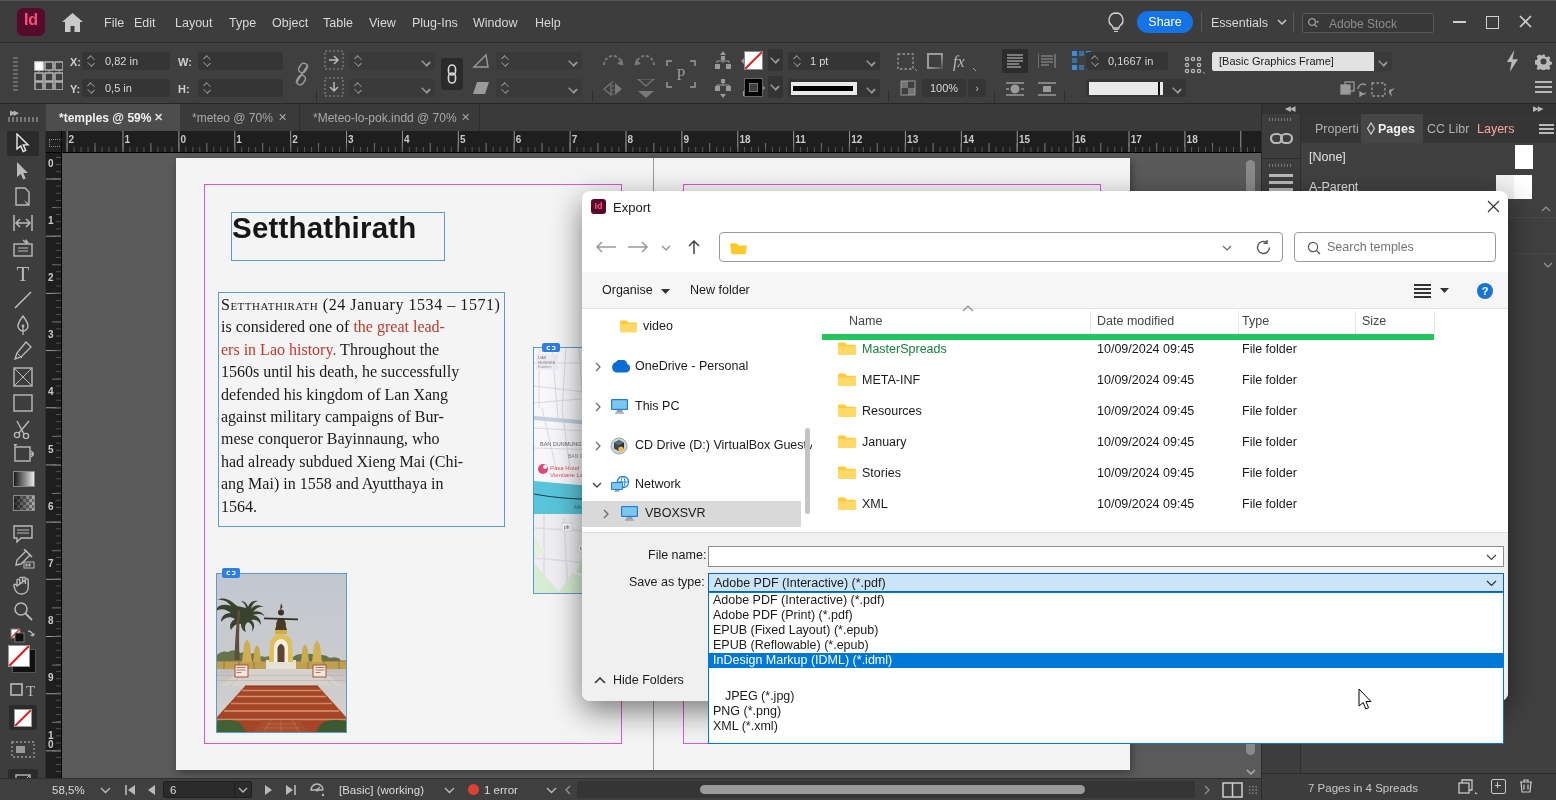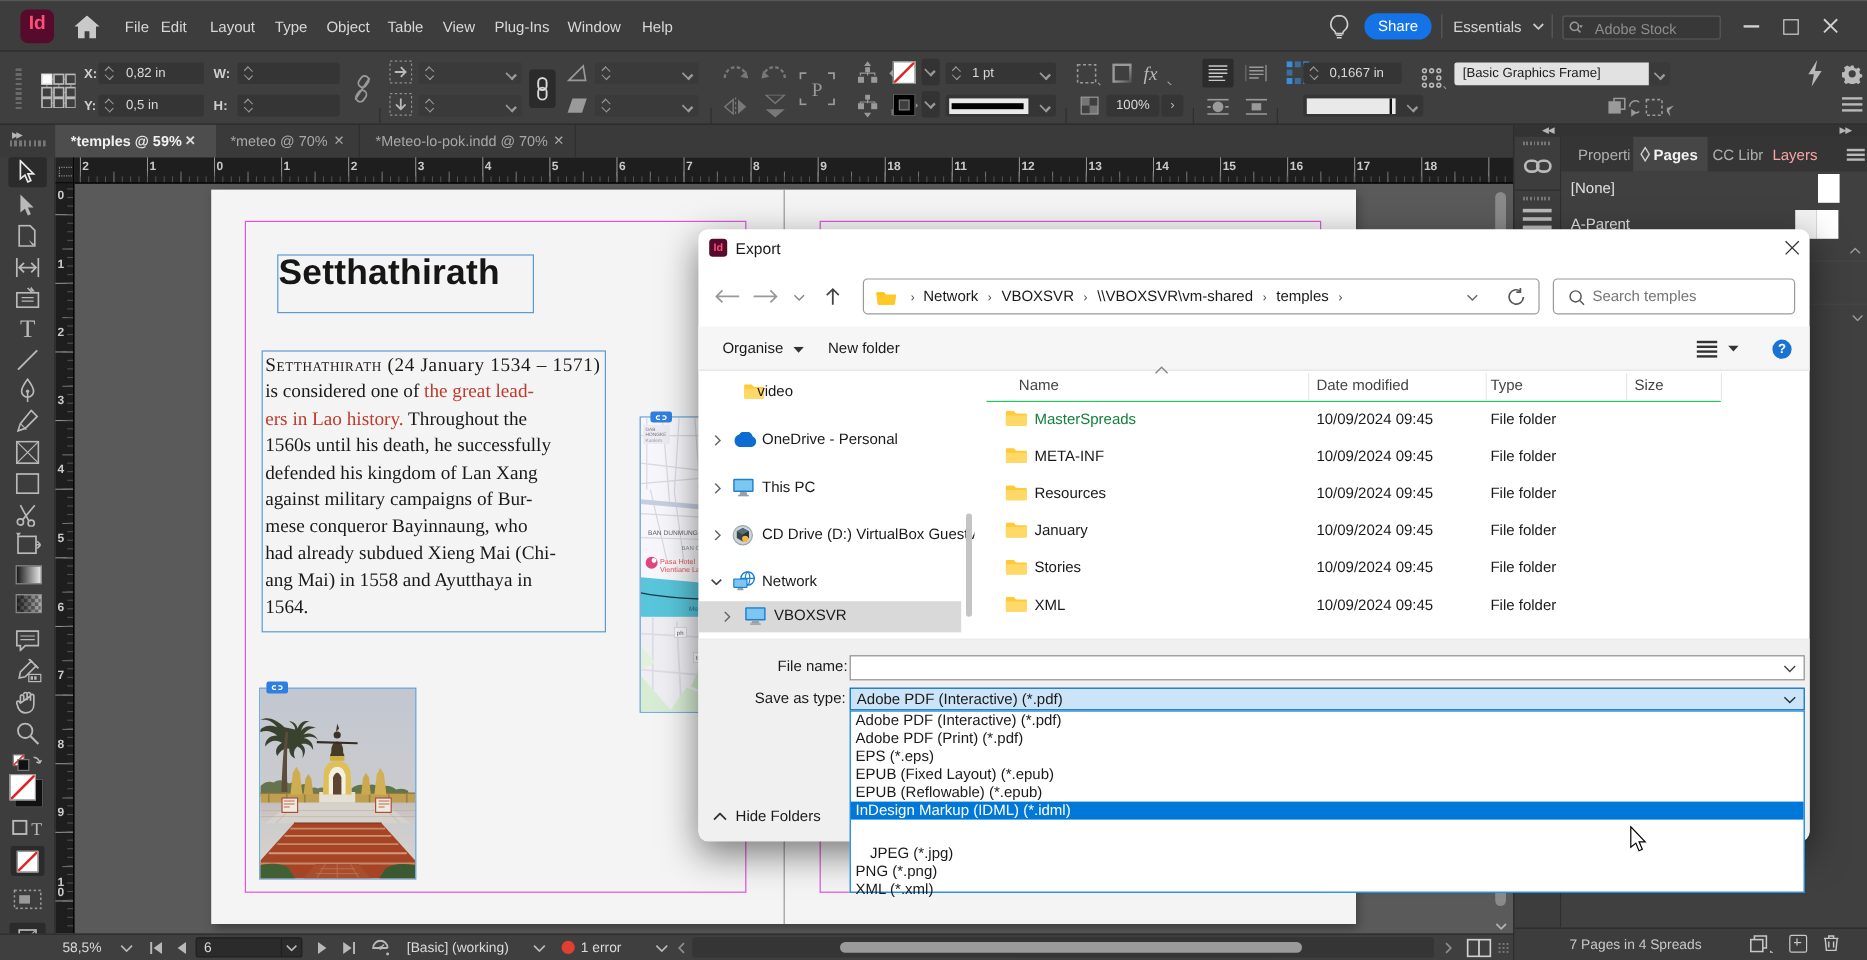--- a/index.html
+++ b/index.html
@@ -864,23 +864,20 @@
     </svg>
   <svg class="abs" style="left:105px;top:48px" width="14" height="16" viewBox="0 0 14 16">
       <path d="M7 15V2M2 7l5-5 5 5" fill="none" stroke="#444" stroke-width="1.5"></path>
     </svg>
 
   <div class="abs" style="left:137px;top:41px;width:564px;height:30px;border:1px solid #9a9a9a;border-radius:4px;box-sizing:border-box;">
     <svg class="abs" style="left:10px;top:8px" width="17" height="14" viewBox="0 0 17 14">
         <path d="M1 2.5h5.5l1.8 2H16a.8.8 0 0 1 .8.9l-1 7a1 1 0 0 1-1 .8H2.3a1 1 0 0 1-1-.8L.2 3.4A.8.8 0 0 1 1 2.5z" fill="#ffca28"></path>
         <path d="M1 2.5h5.5l1.8 2h-8z" fill="#ffb300" opacity=".5"></path>
       </svg>
-    <div class="abs dlgtx" style="left:32px;top:7px;white-space:nowrap;">
-      <span class="crumbsep">›</span><span>Network</span><span class="crumbsep" style="padding:0 8px;">›</span><span>VBOXSVR</span><span class="crumbsep" style="padding:0 8px;">›</span><span>\\VBOXSVR\vm-shared</span><span class="crumbsep" style="padding:0 8px;">›</span><span>temples</span><span class="crumbsep" style="padding:0 8px;">›</span>
-    </div>
     <svg class="abs" style="left:502px;top:12px" width="10" height="6" viewBox="0 0 10 6">
         <path d="M1 1l4 4 4-4" fill="none" stroke="#666" stroke-width="1.2"></path>
       </svg>
     <svg class="abs" style="left:536px;top:7px" width="15" height="15" viewBox="0 0 15 15">
         <path d="M13.5 7.5A6 6 0 1 1 11 2.6" fill="none" stroke="#555" stroke-width="1.4"></path>
         <path d="M11 0v3.4H7.6" fill="none" stroke="#555" stroke-width="1.4"></path>
       </svg>
   </div>
 
   <div class="abs" style="left:712px;top:41px;width:202px;height:30px;border:1px solid #9a9a9a;border-radius:4px;box-sizing:border-box;">
@@ -902,21 +899,21 @@
         <path d="M0 0l4.5 5L9 0z" fill="#333"></path>
       </svg>
     <div class="abs" style="left:895px;top:11px;width:16px;height:16px;border-radius:50%;background:#1a73d3;color:#fff;font-size:11px;font-weight:bold;text-align:center;line-height:16px;">?</div>
   </div>
 
   <div id="tree" class="abs" style="left:0;top:118px;width:230px;height:223px;overflow:hidden;">
       <svg style="position:absolute;left:38px;top:10px" width="17" height="14" viewBox="0 0 17 14">
         <path d="M1 1.5h5.5L8.3 3.5H16a.9.9 0 0 1 .9.9V12a1.2 1.2 0 0 1-1.2 1.2H1.3A1.2 1.2 0 0 1 .1 12V2.4A.9.9 0 0 1 1 1.5z" fill="#ffc938"></path>
         <path d="M.1 5h16.8V12a1.2 1.2 0 0 1-1.2 1.2H1.3A1.2 1.2 0 0 1 .1 12z" fill="#ffd967"></path>
       </svg>
-      <span class="abs dlgtx" style="left:49px;top:10px;">video</span>
+      <span class="abs dlgtx" style="left:61px;top:10px;">video</span>
       <svg style="position:absolute;left:13px;top:53px" width="6" height="10" viewBox="0 0 6 10">
         <path d="M1 1l4 4-4 4" fill="none" stroke="#666" stroke-width="1.2"></path>
       </svg>
       <svg class="abs" style="left:28px;top:51px" width="21" height="13" viewBox="0 0 21 13">
         <path d="M6 12.5A5.5 5.5 0 0 1 6 2a6.5 6.5 0 0 1 11.5 2A4.5 4.5 0 0 1 16.5 12.5z" fill="#0d6cd1"></path>
       </svg>
       <span class="abs dlgtx" style="left:53px;top:50px;">OneDrive - Personal</span>
       <svg style="position:absolute;left:13px;top:93px" width="6" height="10" viewBox="0 0 6 10">
         <path d="M1 1l4 4-4 4" fill="none" stroke="#666" stroke-width="1.2"></path>
       </svg>
@@ -961,21 +958,21 @@
         <rect x="5" y="14.5" width="9" height="1.2" fill="#9aa0a6"></rect>
       </svg>
       <span class="abs dlgtx" style="left:63px;top:197px;">VBOXSVR</span>
     </div>
   <div class="abs" style="left:223px;top:237px;width:5px;height:86px;background:#c4c4c4;border-radius:3px;"></div>
 
   <div class="abs" style="left:240px;top:114px;width:686px;height:227px;">
     <svg class="abs" style="left:140px;top:0px" width="12" height="7" viewBox="0 0 12 7">
         <path d="M1 6l5-5 5 5" fill="none" stroke="#888" stroke-width="1.2"></path>
       </svg>
-    <div class="abs" style="left:0;top:6px;width:612px;height:23px;border-bottom:1px solid #22c55e;">
+    <div class="abs" style="left:0;top:6px;width:612px;height:23px;border-bottom:6px solid #22c55e;">
       <span class="abs" style="left:27px;top:3px;font-size:12.5px;color:#444;">Name</span>
       <span class="abs" style="left:275px;top:3px;font-size:12.5px;color:#444;">Date modified</span>
       <span class="abs" style="left:420px;top:3px;font-size:12.5px;color:#444;">Type</span>
       <span class="abs" style="left:540px;top:3px;font-size:12.5px;color:#444;">Size</span>
       <div class="abs" style="left:268px;top:0;width:1px;height:23px;background:#e8e8e8;"></div>
       <div class="abs" style="left:416px;top:0;width:1px;height:23px;background:#e8e8e8;"></div>
       <div class="abs" style="left:533px;top:0;width:1px;height:23px;background:#e8e8e8;"></div>
       <div class="abs" style="left:612px;top:0;width:1px;height:23px;background:#e8e8e8;"></div>
     </div>
     <div id="rows" class="abs" style="left:0;top:29px;width:686px;">
@@ -1041,21 +1038,20 @@
     <svg class="abs" style="left:12px;top:144px" width="12" height="7" viewBox="0 0 12 7">
         <path d="M1 6l5-5 5 5" fill="none" stroke="#333" stroke-width="1.5"></path>
       </svg>
     <span class="abs dlgtx" style="left:31px;top:140px;">Hide Folders</span>
   </div>
 </div>
 
 <div class="abs" id="ddlist" style="left:708px;top:592px;width:796px;height:152px;background:#fff;border:1px solid #0078d7;box-sizing:border-box;z-index:30;font-size:12.5px;color:#1a1a1a;">
   <div style="height:15px;line-height:15px;padding-left:4px;">Adobe PDF (Interactive) (*.pdf)</div>
   <div style="height:15px;line-height:15px;padding-left:4px;">Adobe PDF (Print) (*.pdf)</div>
-  <div style="height:15px;line-height:15px;padding-left:4px;">EPS (*.eps)</div>
   <div style="height:15px;line-height:15px;padding-left:4px;">EPUB (Fixed Layout) (*.epub)</div>
   <div style="height:15px;line-height:15px;padding-left:4px;">EPUB (Reflowable) (*.epub)</div>
   <div style="height:15px;line-height:15px;padding-left:4px;background:#0078d7;color:#fff;">InDesign Markup (IDML) (*.idml)</div>
   <div style="height:15px;line-height:15px;padding-left:16px;margin-top:21px;">JPEG (*.jpg)</div>
   <div style="height:15px;line-height:15px;padding-left:4px;">PNG (*.png)</div>
   <div style="height:15px;line-height:15px;padding-left:4px;">XML (*.xml)</div>
 </div>
 
 <svg class="abs" style="left:1358px;top:688px;z-index:40" width="16" height="24" viewBox="0 0 16 24">
     <path d="M1 1v17l4.2-3.4 2.6 6.3 2.8-1.2-2.7-6.2H13z" fill="#fff" stroke="#000" stroke-width="1"></path>

